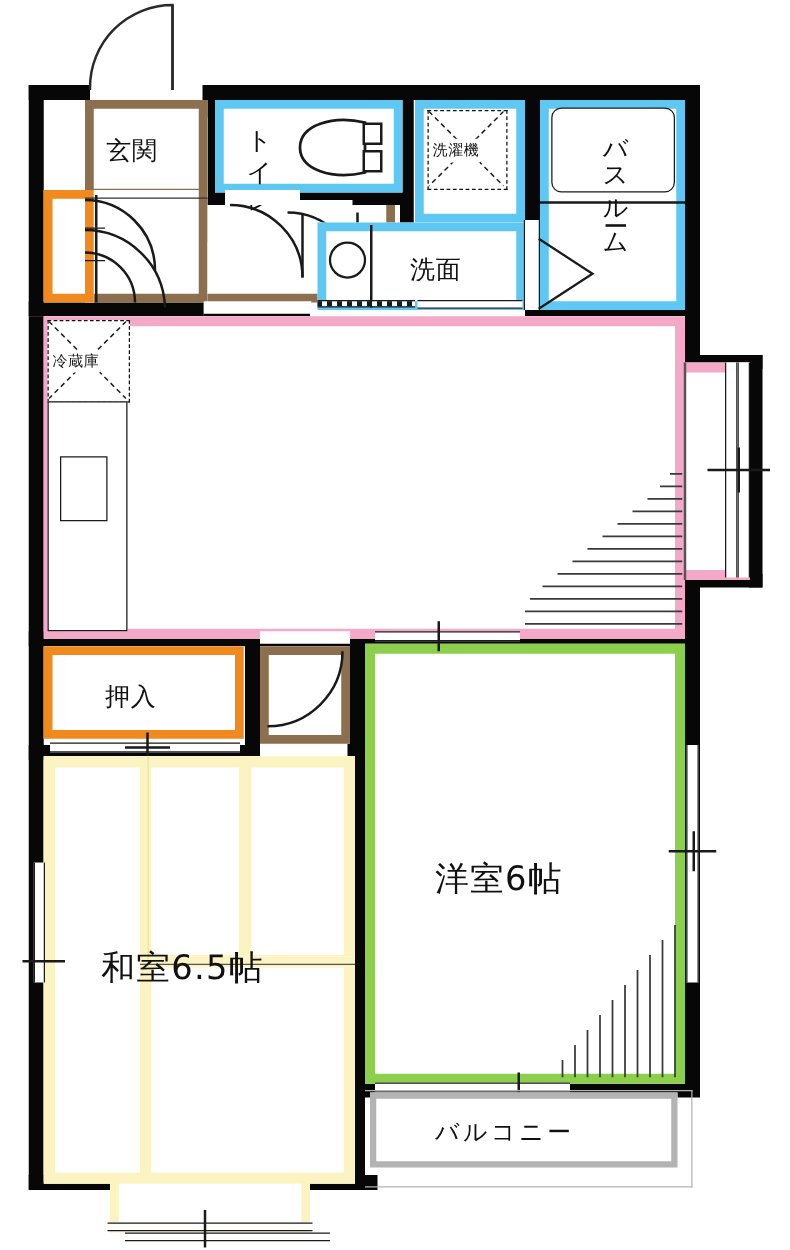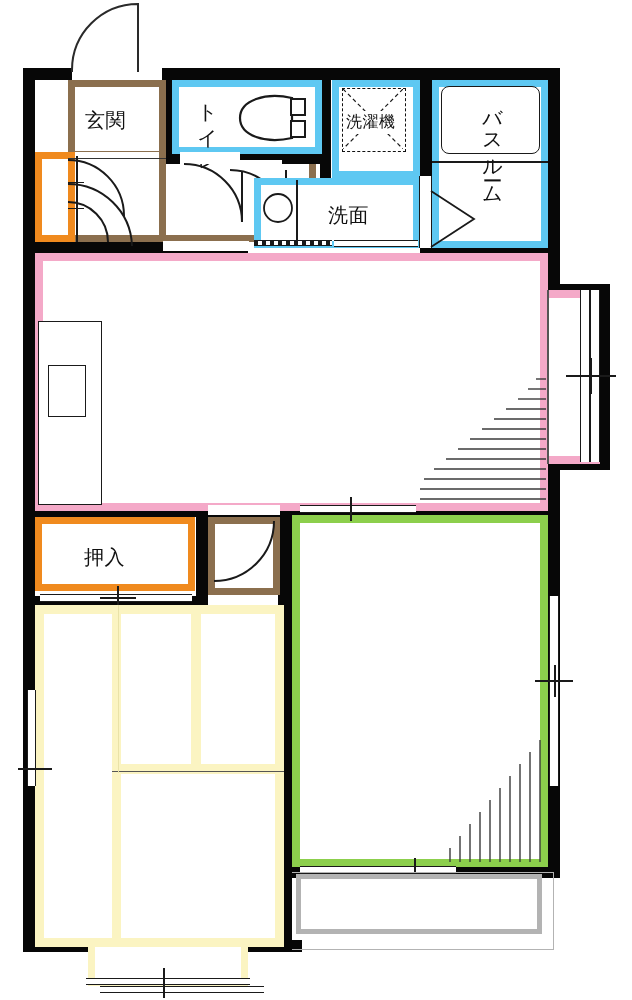--- a/index.html
+++ b/index.html
@@ -46,21 +46,21 @@
     text-orientation: upright;
     letter-spacing: 2px;
   }
   .lbl-ldk {
     font-size: 30px;
     letter-spacing: 12px;
     font-weight: 400;
   }
   .lbl-room { font-size: 27px; letter-spacing: 1px; }
   .lbl-med  { font-size: 20px; }
-  .lbl-small{ font-size: 16px; }
+  .lbl-small{ font-size: 12px; }
   .lbl-bal  { font-size: 19px; letter-spacing: 3px; }
 
   
   .appliance {
     border: 1.5px dashed #111;
     background: #ffffff;
     position: absolute;
   }
   .appliance svg { display:block; }
 
@@ -224,20 +224,27 @@
 
   <div class="abs" style="left:419px; top:176px; width:13px; height:72px; background:#ffffff; border-left:1.5px solid #1a1a1a; border-right:1.5px solid #1a1a1a;"></div>
   <div class="arc" style="left:430px; top:190px; width:48px; height:60px;">
     <svg width="48" height="60" viewBox="0 0 48 60">
       <path d="M 1 1 L 44 29 L 1 57" fill="none" stroke="#1a1a1a" stroke-width="1.8"></path>
     </svg>
   </div>
 
   <div class="abs band-pink" style="left:35px; top:253px; width:513px; height:258px;"></div>
 
+  <div class="appliance" style="left:38px; top:256px; width:64px; height:64px;">
+    <svg width="62" height="62" viewBox="0 0 62 62" style="position:absolute;left:0;top:0;">
+      <line x1="0" y1="0" x2="62" y2="62" stroke="#1a1a1a" stroke-width="1.2" stroke-dasharray="4 3"></line>
+      <line x1="62" y1="0" x2="0" y2="62" stroke="#1a1a1a" stroke-width="1.2" stroke-dasharray="4 3"></line>
+    </svg>
+    <span class="lbl lbl-small" style="left:3px; top:24px; background:#ffffff;">冷蔵庫</span>
+  </div>
 
   <div class="abs outline" style="left:38px; top:321px; width:64px; height:184px; border:1.5px solid #1a1a1a;"></div>
   <div class="abs outline" style="left:48px; top:365px; width:38px; height:52px; border:1.5px solid #1a1a1a;"></div>
 
   <div class="abs" style="left:548px; top:290px; width:52px; height:174px; background:#ffffff; border:8px solid #f4a9c8; border-left:none;"></div>
   <div class="abs" style="left:547px; top:290px; width:1.5px; height:174px; background:#555;"></div>
   <div class="abs slide-v" style="left:580px; top:290px; width:10px; height:172px;"></div>
   <div class="abs slide-v" style="left:590px; top:290px; width:10px; height:172px;"></div>
   <div class="thin" style="left:566px; top:375px; width:50px; height:1.8px;"></div>
   <div class="thin" style="left:590px; top:358px; width:1.8px; height:36px;"></div>
@@ -282,30 +289,32 @@
 
   <div class="abs" style="left:35px; top:605px; width:248px; height:340px; background:#ffffff;"></div>
 
   <div class="abs band-tatami" style="left:35px; top:605px; width:86px; height:342px;"></div>
   <div class="abs band-tatami" style="left:112px; top:605px; width:88px; height:168px;"></div>
   <div class="abs band-tatami" style="left:192px; top:605px; width:92px; height:168px;"></div>
   <div class="abs band-tatami" style="left:112px; top:765px; width:172px; height:182px;"></div>
 
   <div class="thin" style="left:112px; top:771px; width:172px; height:1.4px; background:#555;"></div>
   <div class="thin" style="left:118px; top:605px; width:1.4px; height:168px; background:#e9e2a8;"></div>
+  <div class="lbl lbl-room" style="left:81px; top:756px;">和室6.5帖</div>
 
   <div class="abs slide-v" style="left:27px; top:690px; width:9px; height:96px;"></div>
   <div class="thin" style="left:18px; top:768px; width:34px; height:1.8px;"></div>
 
   <div class="abs band-tatami-thin" style="left:88px; top:940px; width:160px; height:46px;"></div>
   <div class="abs slide" style="left:86px; top:978px; width:164px; height:7px;"></div>
   <div class="abs slide" style="left:100px; top:986px; width:164px; height:7px;"></div>
   <div class="thin" style="left:163px; top:968px; width:1.6px; height:30px;"></div>
 
   <div class="abs band-green" style="left:292px; top:515px; width:256px; height:352px;"></div>
+  <div class="lbl lbl-room" style="left:348px; top:685px;">洋室6帖</div>
 
   <div class="hatch" style="left:440px; top:740px; width:110px; height:122px;">
     <svg width="110" height="122" viewBox="0 0 110 122">
       <g stroke="#3a3a3a" stroke-width="1.4">
         <line x1="100" y1="0" x2="100" y2="122"></line>
         <line x1="90" y1="12" x2="90" y2="122"></line>
         <line x1="80" y1="24" x2="80" y2="122"></line>
         <line x1="70" y1="36" x2="70" y2="122"></line>
         <line x1="60" y1="48" x2="60" y2="122"></line>
         <line x1="50" y1="60" x2="50" y2="122"></line>
@@ -324,14 +333,15 @@
   <div class="abs slide" style="left:300px; top:505px; width:116px; height:8px;"></div>
   <div class="thin" style="left:350px; top:497px; width:1.6px; height:24px;"></div>
 
   <div class="abs slide" style="left:300px; top:866px; width:156px; height:8px;"></div>
   <div class="thin" style="left:414px; top:858px; width:1.6px; height:26px;"></div>
 
   <div class="abs slide-v" style="left:27px; top:330px; width:9px; height:0px;"></div>
 
   <div class="abs band-gray" style="left:296px; top:874px; width:246px; height:60px;"></div>
   <div class="abs" style="left:292px; top:872px; width:262px; height:78px; border:1.4px solid #b3b3b3; border-left:none;"></div>
+  <div class="lbl lbl-bal" style="left:348px; top:893px;">バルコニー</div>
 
 </div>
 
 </body></html>

